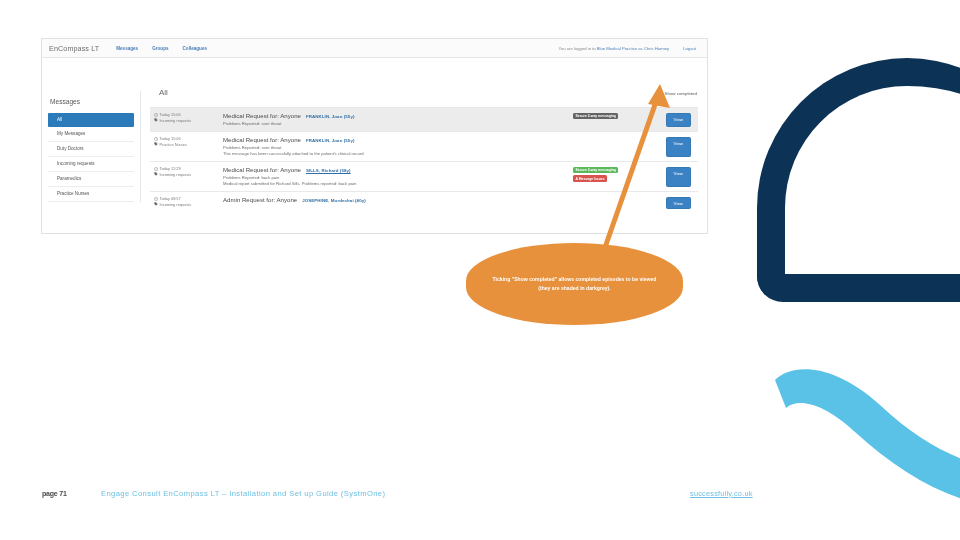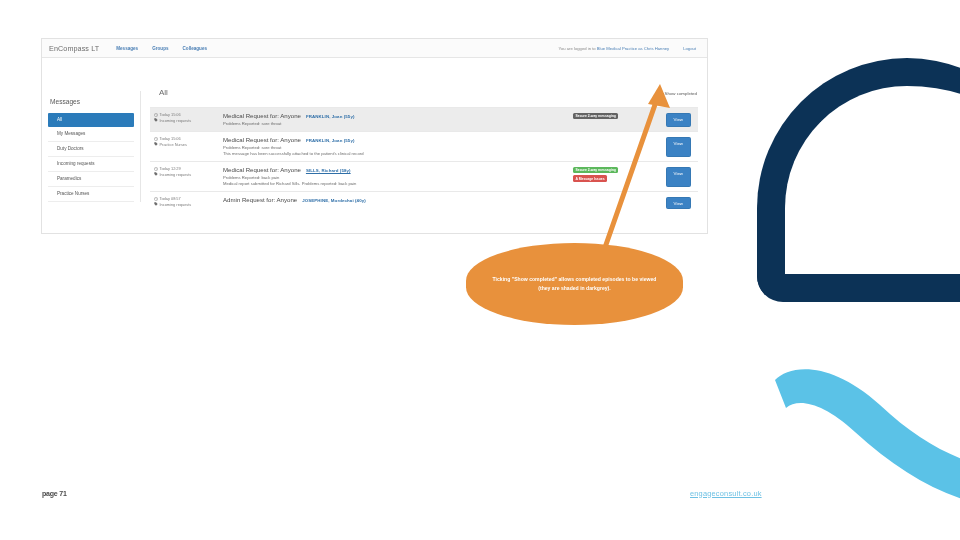--- a/index.html
+++ b/index.html
@@ -534,14 +534,15 @@
     <path d="M60 6 L70 30 L48 26 Z" fill="#e8913c"></path>
   </svg>
 </div>
 
 <div class="callout">
   <p>Ticking "Show completed" allows completed episodes to be viewed (they are shaded in darkgrey).</p>
 </div>
 
 <div class="footer">
   <div class="pagenum">page 71</div>
-  <div class="foot-right">engageconsult.co.uk</div>
+  <div class="foot-mid">Engage Consult EnCompass LT – Installation and Set up Guide (SystmOne)</div>
+  <div class="foot-right">successfully.co.uk</div>
 </div>
 
 </body></html>

